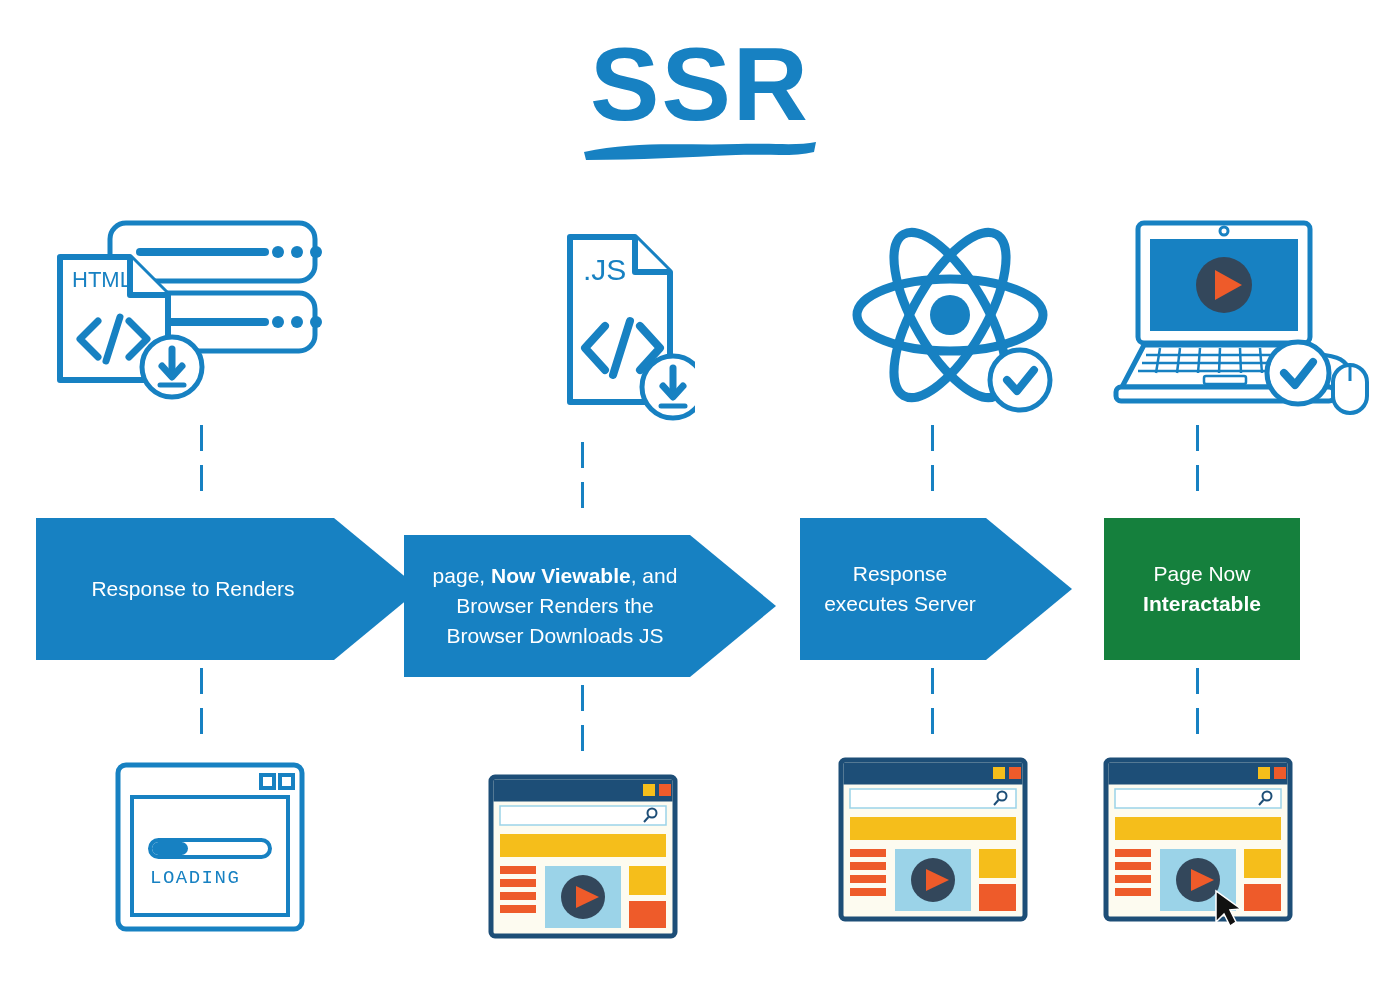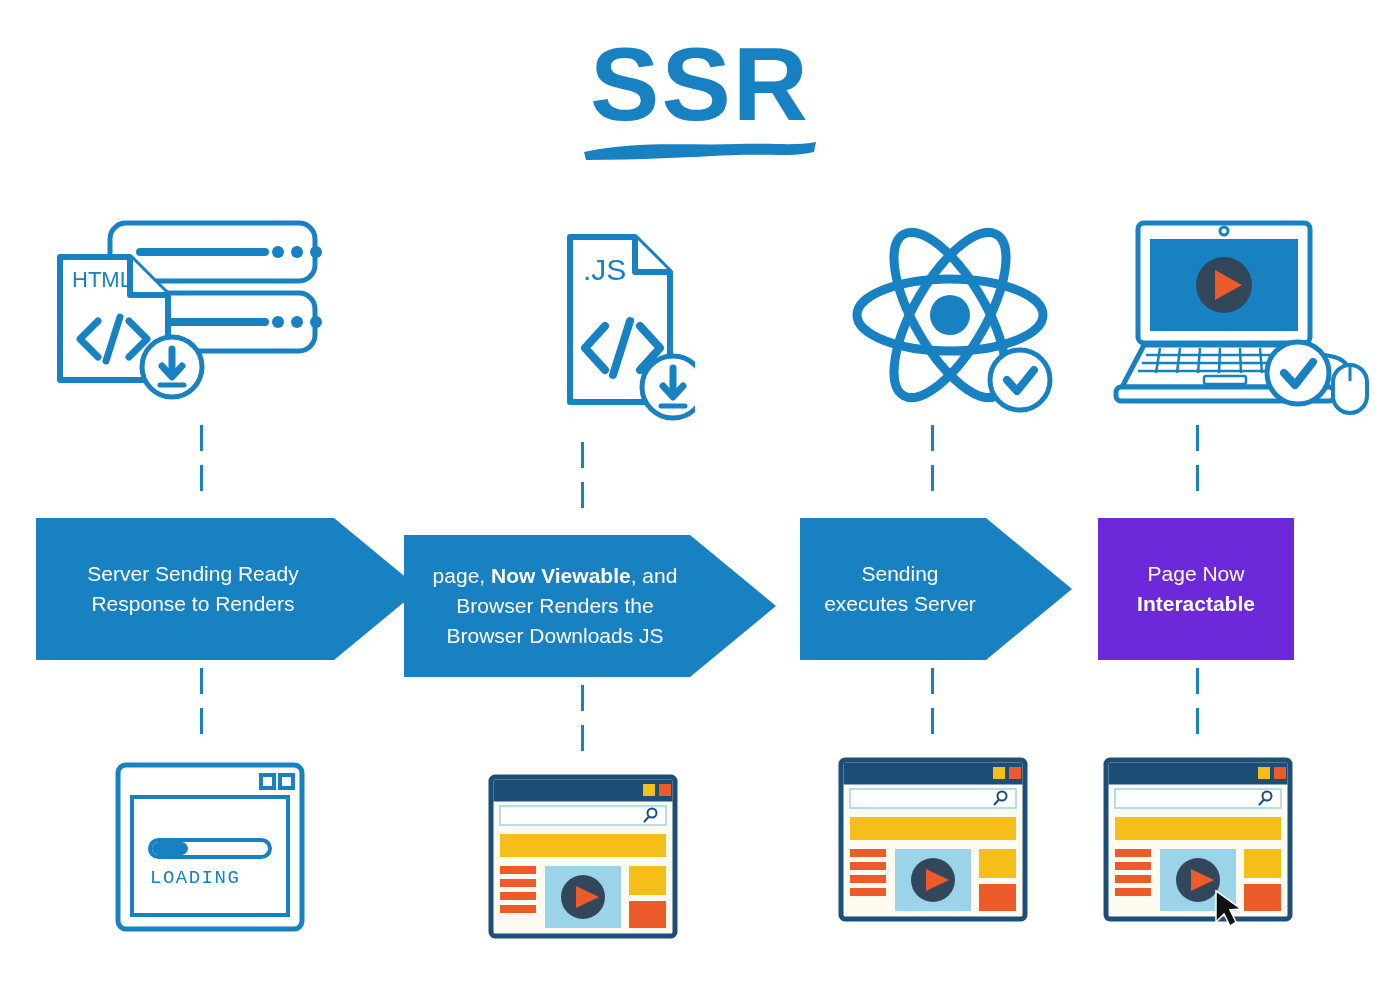--- a/index.html
+++ b/index.html
@@ -92,21 +92,20 @@
       </svg>
     </div>
 
     <div class="dash" style="left:159px;top:425px;height:90px;">
       <i></i>
         <i></i>
     </div>
 
     <div class="banner arrow" style="left:-4px;width:384px;clip-path:polygon(0 0, 298px 0, 384px 71px, 298px 142px, 0 142px);">
       <div class="txt" style="margin-right:70px;">
-        <div>Server Sending Ready</div>
         <div>Response to Renders</div>
       </div>
     </div>
 
     <div class="dash" style="left:159px;top:668px;height:90px;">
       <i></i>
         <i></i>
     </div>
 
     <div class="mock" style="left:70px;">
@@ -207,21 +206,21 @@
       </svg>
     </div>
 
     <div class="dash" style="left:140px;top:425px;height:90px;">
       <i></i>
         <i></i>
     </div>
 
     <div class="banner arrow" style="left:10px;width:272px;clip-path:polygon(0 0, 186px 0, 272px 71px, 186px 142px, 0 142px);">
       <div class="txt" style="margin-right:72px;">
-        <div>Sending</div>
+        <div>Response</div>
         <div>executes Server</div>
       </div>
     </div>
 
     <div class="dash" style="left:140px;top:668px;height:90px;">
       <i></i>
         <i></i>
     </div>
 
     <div class="mock" style="left:48px;">
@@ -284,21 +283,21 @@
         <circle cx="198" cy="168" r="31" fill="#ffffff" stroke="#1781C2" stroke-width="5"></circle>
         <polyline points="184,168 195,180 213,157" fill="none" stroke="#1781C2" stroke-width="8" stroke-linecap="round" stroke-linejoin="round"></polyline>
       </svg>
     </div>
 
     <div class="dash" style="left:115px;top:425px;height:90px;">
       <i></i>
         <i></i>
     </div>
 
-    <div class="banner" style="left:18px;width:196px;background:#6d28d9;">
+    <div class="banner" style="left:24px;width:196px;background:#15803d;">
       <div class="txt">
         <div>Page Now</div>
         <div style="font-weight:bold;text-align:right;">Interactable</div>
       </div>
     </div>
 
     <div class="dash" style="left:115px;top:668px;height:90px;">
       <i></i>
         <i></i>
     </div>

